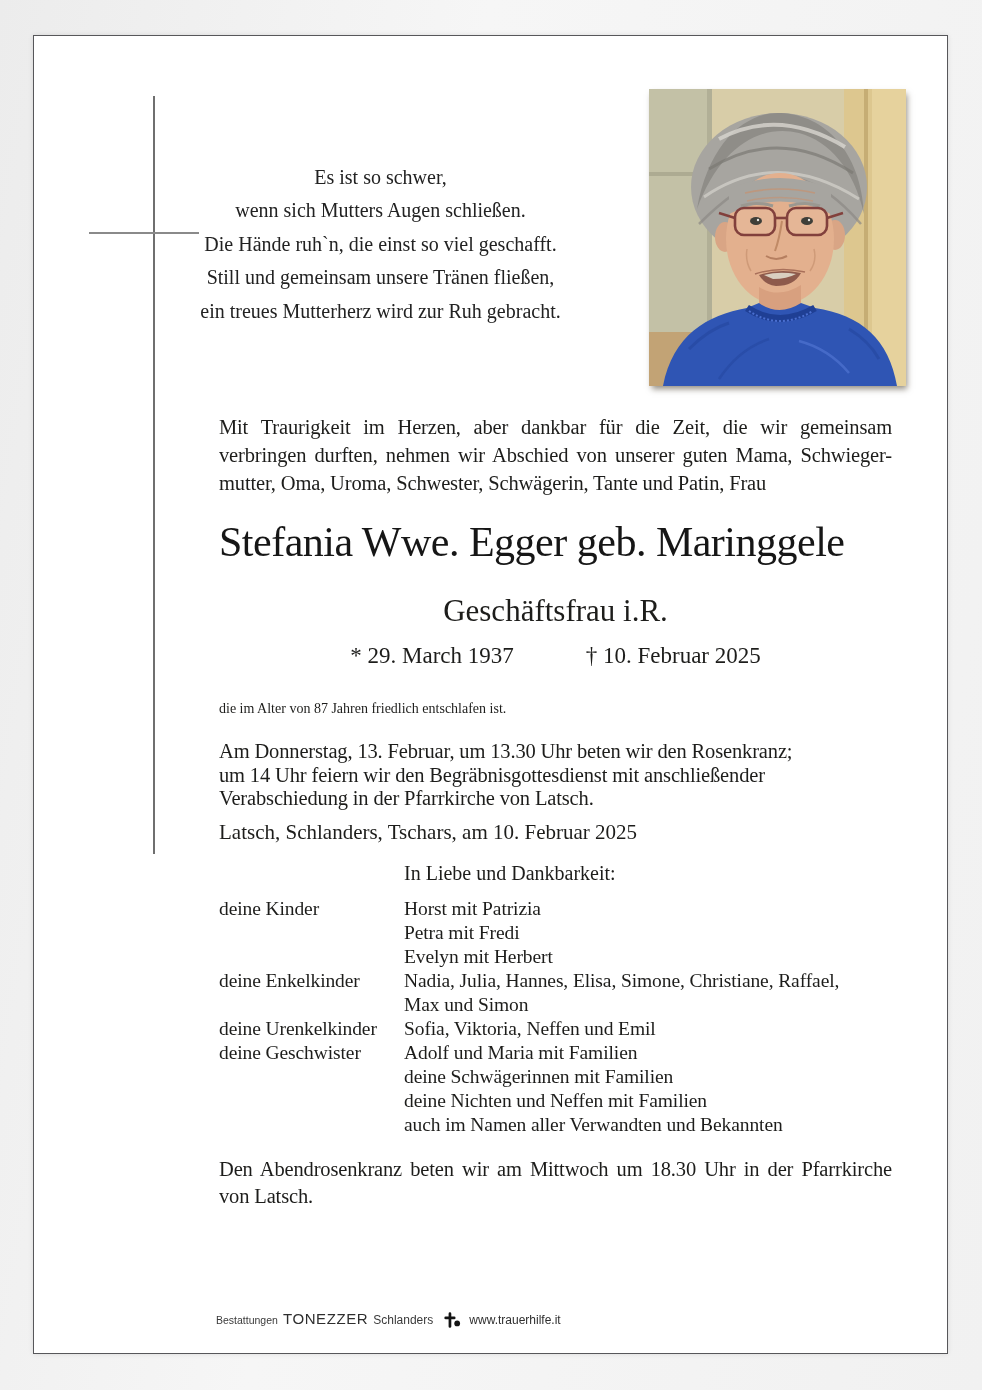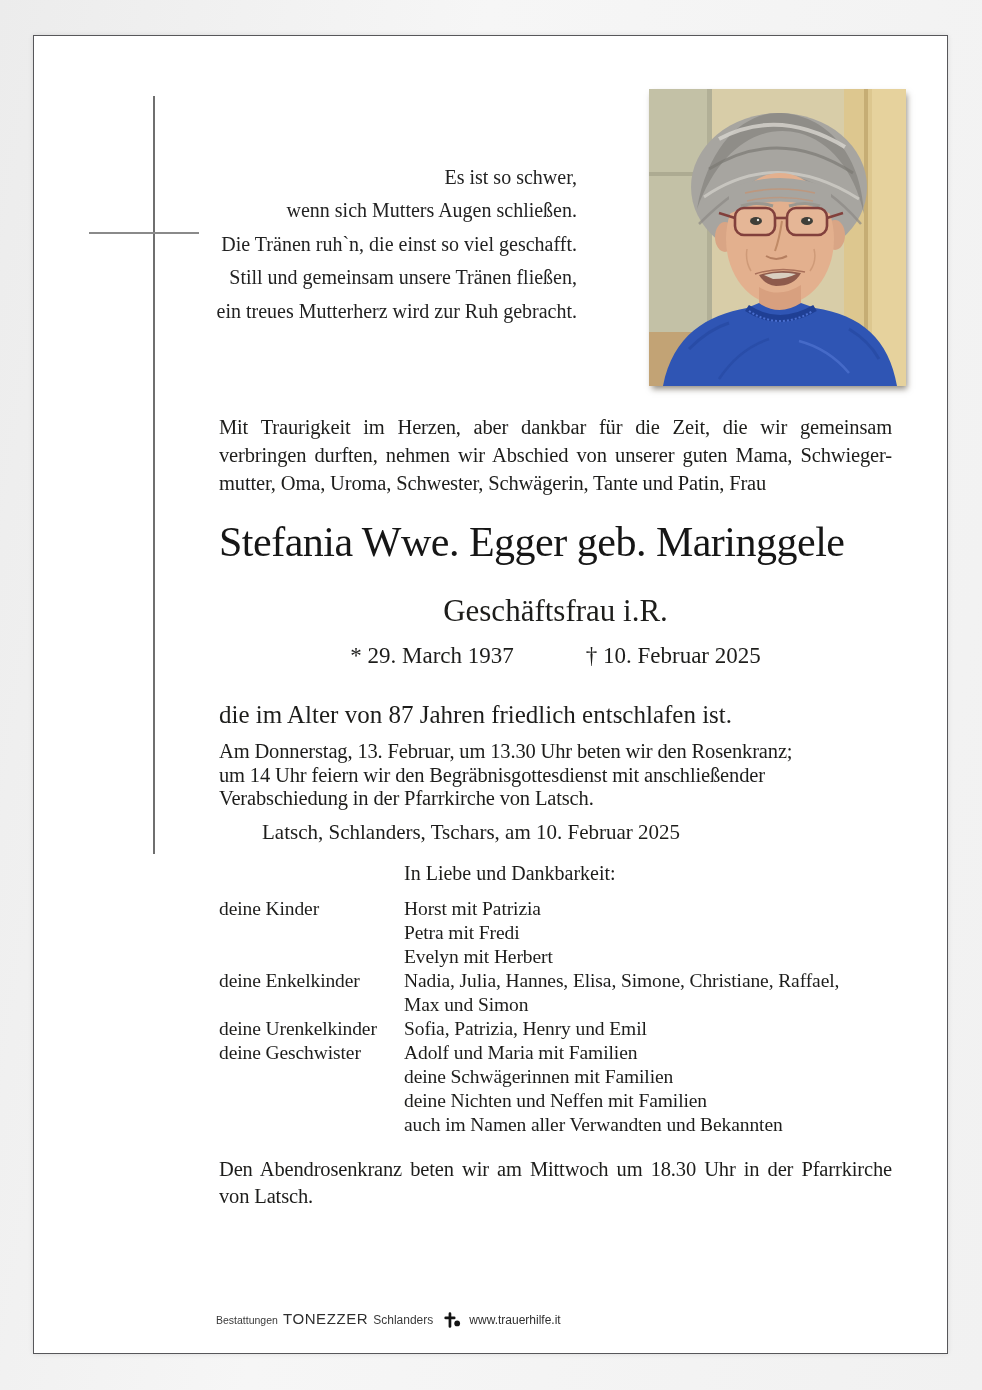--- a/index.html
+++ b/index.html
@@ -13,38 +13,38 @@
   .sheet{
     position:absolute;left:33px;top:35px;width:913px;height:1317px;
     background:#ffffff;border:1px solid #57575a;
     box-shadow:0 0 5px rgba(0,0,0,.10);
   }
   .abs{position:absolute;}
   
   .cross-v{left:119px;top:60px;width:2px;height:758px;background:#6f6f6f;}
   .cross-h{left:55px;top:196px;width:110px;height:2px;background:#8a8a8a;}
   
-  .poem{left:150px;top:125px;width:393px;text-align:right;
+  .poem{left:150px;top:125px;width:393px;text-align:center;
         font-size:20px;line-height:33.4px;color:#222;}
   
   .photo{left:615px;top:53px;width:257px;height:297px;overflow:hidden;
          box-shadow:2px 4px 6px -1px rgba(40,30,10,.5);}
   .photo svg{display:block;}
   
   .intro{left:185px;top:377px;width:673px;font-size:20.5px;line-height:28px;letter-spacing:-0.15px;}
   .just{text-align:justify;text-align-last:justify;}
   
   .name{left:185px;top:482px;width:673px;
         font-size:42px;line-height:1.15;letter-spacing:-0.5px;color:#161616;}
   .role{left:185px;top:557px;width:673px;text-align:center;font-size:31px;}
   .dates{left:185px;top:607px;width:673px;display:flex;justify-content:center;gap:72px;font-size:23px;}
   
-  .age{left:185px;top:665px;width:673px;font-size:25px;}
+  .age{left:185px;top:665px;width:673px;font-size:14px;}
   .service{left:185px;top:704px;width:673px;font-size:20.5px;line-height:23.5px;letter-spacing:-0.15px;}
-  .place{left:185px;top:784px;width:673px;font-size:21px;margin-left:43px;}
+  .place{left:185px;top:784px;width:673px;font-size:21px;}
   
   .fam-head{left:370px;top:826px;font-size:20px;}
   .family{left:185px;top:861px;width:700px;font-size:19.5px;line-height:24px;letter-spacing:-0.1px;}
   .frow{display:flex;}
   .flabel{width:185px;flex-shrink:0;}
   .fvalue{width:508px;}
   
   .rosary{left:185px;top:1120px;width:673px;font-size:20.5px;line-height:27px;letter-spacing:-0.15px;}
   .thanks{left:185px;top:1188px;width:673px;font-size:20.5px;line-height:27px;letter-spacing:-0.15px;}
   
@@ -62,21 +62,21 @@
 <div class="sheet">
 
   <div>
     <div class="abs cross-v"></div>
     <div class="abs cross-h"></div>
   </div>
 
   <div class="abs poem">
     <div>Es ist so schwer,</div>
     <div>wenn sich Mutters Augen schließen.</div>
-    <div>Die Tränen ruh`n, die einst so viel geschafft.</div>
+    <div>Die Hände ruh`n, die einst so viel geschafft.</div>
     <div>Still und gemeinsam unsere Tränen fließen,</div>
     <div>ein treues Mutterherz wird zur Ruh gebracht.</div>
   </div>
 
   <div class="abs photo">
     <svg width="257" height="297" viewBox="0 0 257 297">
 
       <rect width="257" height="297" fill="#d8cda8"></rect>
       <rect x="0" y="0" width="62" height="297" fill="#c3c1a6"></rect>
       <rect x="58" y="0" width="5" height="297" fill="#b1af96"></rect>
@@ -179,21 +179,21 @@
     <div class="frow">
       <div class="flabel">deine Enkelkinder</div>
       <div class="fvalue">Nadia, Julia, Hannes, Elisa, Simone, Christiane, Raffael,</div>
     </div>
     <div class="frow">
       <div class="flabel"></div>
       <div class="fvalue">Max und Simon</div>
     </div>
     <div class="frow">
       <div class="flabel">deine Urenkelkinder</div>
-      <div class="fvalue">Sofia, Patrizia, Henry und Emil</div>
+      <div class="fvalue">Sofia, Viktoria, Neffen und Emil</div>
     </div>
     <div class="frow">
       <div class="flabel">deine Geschwister</div>
       <div class="fvalue">Adolf und Maria mit Familien</div>
     </div>
     <div class="frow">
       <div class="flabel"></div>
       <div class="fvalue">deine Schwägerinnen mit Familien</div>
     </div>
     <div class="frow">

